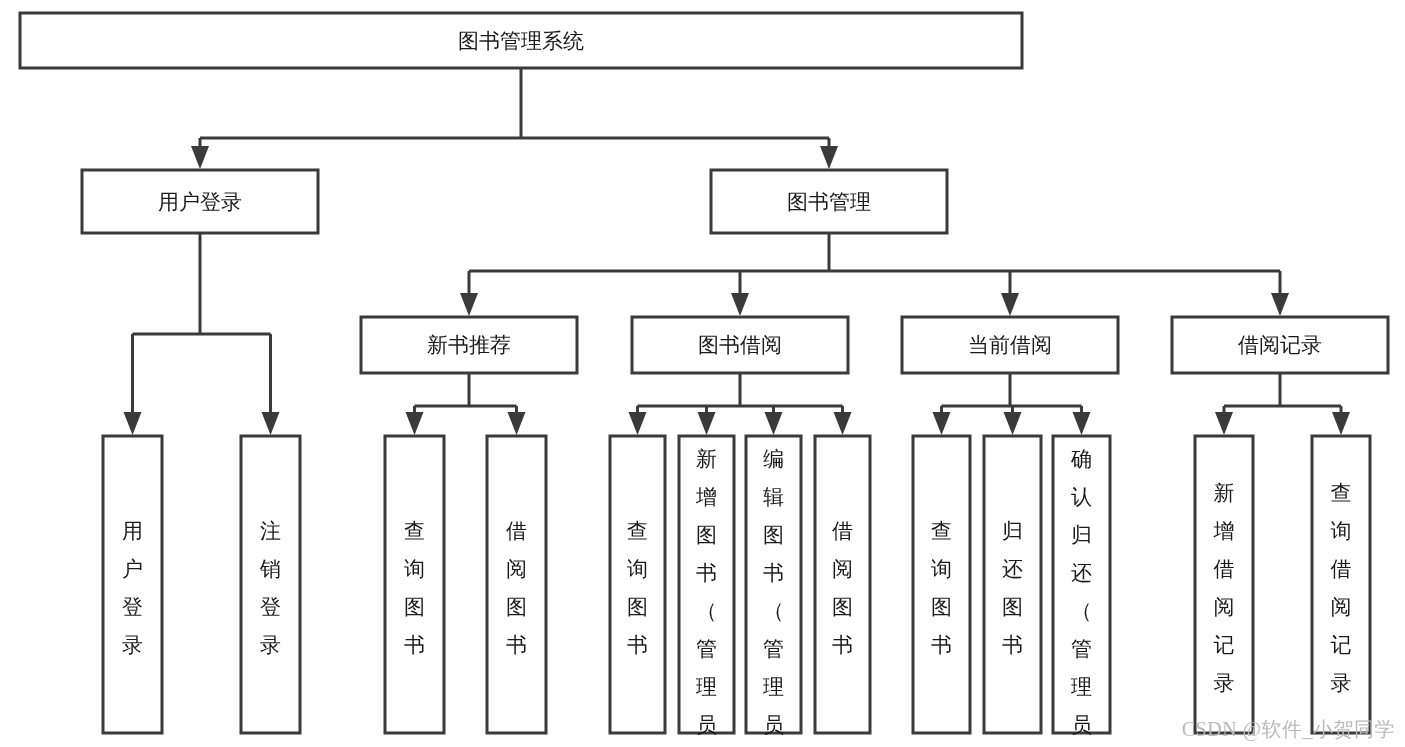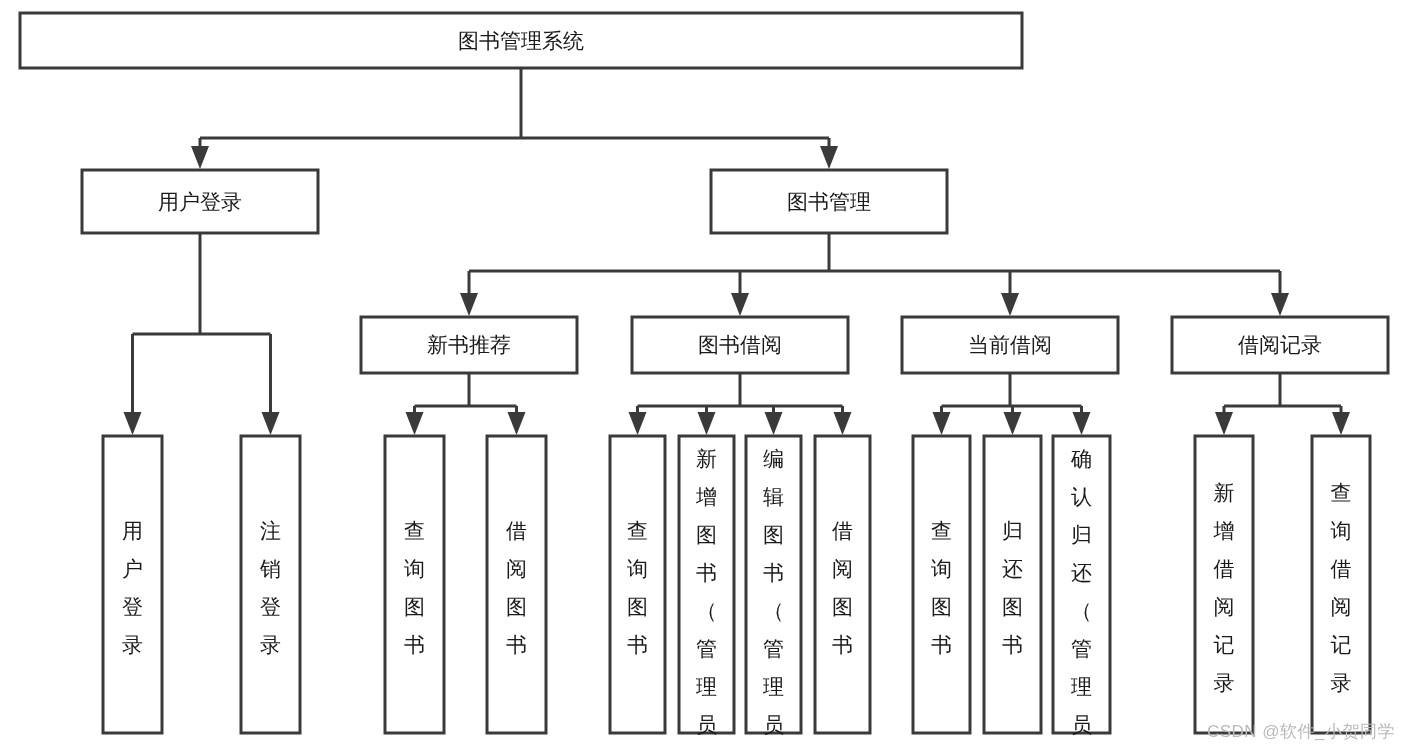--- a/index.html
+++ b/index.html
@@ -52,22 +52,22 @@
     fill: none;
   }
   .arrow-head {
     fill: #3a3a3a;
     stroke: none;
   }
   .watermark-text {
     position: absolute;
     right: 10px;
     bottom: 4px;
-    font-family: Liberation Sans, sans-serif;
-    font-size: 17px;
+    font-family: Liberation Serif, serif;
+    font-size: 20px;
     color: #b9b9b9;
     white-space: nowrap;
     letter-spacing: 0.5px;
     pointer-events: none;
   }
 </style>
 </head>
 <body>
 
 <div id="diagram-root">

